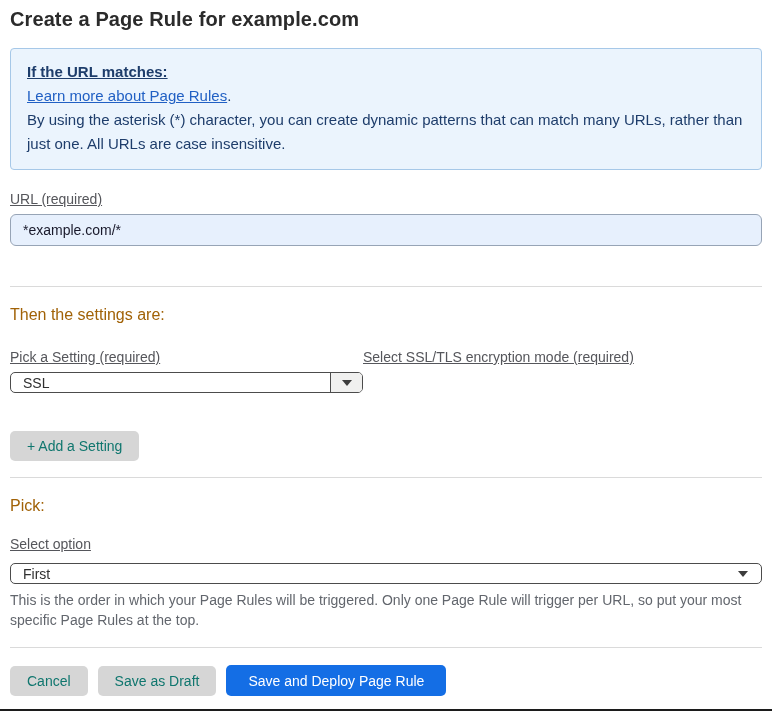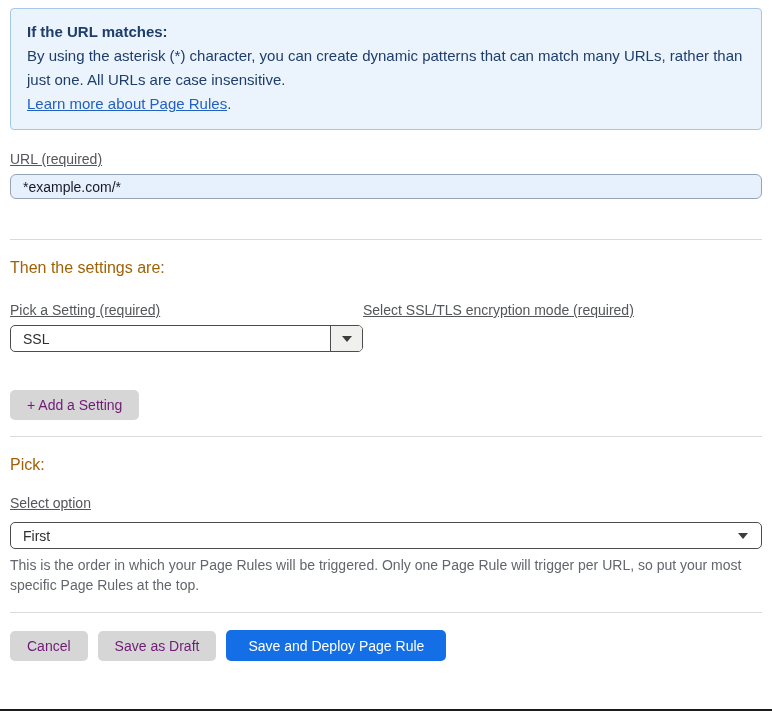--- a/index.html
+++ b/index.html
@@ -22,39 +22,39 @@
 
   .info-box {
     background: #ebf4fd;
     border: 1px solid #a6c8e8;
     border-radius: 4px;
     padding: 11px 16px 13px 16px;
     color: #1e3d6b;
     font-size: 15px;
     line-height: 24px;
   }
-  .info-box .info-heading { font-weight: bold; }
+  .info-box .info-heading { font-weight: bold; text-decoration: underline; }
   .info-box a.info-link {
     color: #2160c4;
     text-decoration: underline;
     cursor: pointer;
   }
   .info-box .link-suffix { text-decoration: none; }
 
   .field-label {
     font-size: 14px;
     color: #55565b;
     margin-top: 21px;
     margin-bottom: 7px;
     text-decoration: underline;
   }
 
   .url-input {
     width: 100%;
-    height: 25px;
+    height: 32px;
     background: #e7f0fd;
     border: 1px solid #97a4b6;
     border-radius: 6px;
     padding: 0 12px;
     font-family: "Liberation Sans", sans-serif;
     font-size: 14px;
     color: #19192b;
     outline: none;
     display: block;
   }
@@ -79,21 +79,21 @@
     display: flex;
     align-items: flex-start;
   }
   .settings-col-1 { width: 353px; }
   .settings-col-2 { width: 287px; }
   .settings-grid .field-label { margin-top: 25px; }
 
   .select {
     border: 1px solid #4c4c4c;
     border-radius: 5px;
-    height: 27px;
+    height: 21px;
     background: #ffffff;
     display: flex;
     align-items: stretch;
     cursor: pointer;
     position: relative;
     overflow: hidden;
   }
   .select .select-value {
     flex: 1;
     display: flex;
@@ -127,21 +127,21 @@
     align-items: center;
     justify-content: center;
     height: 30px;
     padding: 0 17px;
     border: none;
     border-radius: 5px;
     font-family: "Liberation Sans", sans-serif;
     font-size: 14px;
     cursor: pointer;
   }
-  .btn-gray { background: #d6d6d6; color: #701a75; }
+  .btn-gray { background: #d6d6d6; color: #0f766e; }
   .btn-blue { background: #146ee5; color: #ffffff; height: 31px; padding: 0 22px; }
 
   .add-setting-wrap { margin-top: 38px; }
 
   .full-select-wrap { margin-top: 11px; }
 
   .helper-text {
     font-size: 14px;
     line-height: 20px;
     color: #62666d;
@@ -161,25 +161,26 @@
     width: 772px;
     height: 2px;
     background: #1c1c1c;
   }
 </style>
 </head>
 <body>
 
 <div class="container">
 
+  <h1 class="page-title">Create a Page Rule for example.com</h1>
 
   <div class="info-box">
     <div class="info-heading">If the URL matches:</div>
+    <div><a class="info-link">Learn more about Page Rules</a><span class="link-suffix">.</span></div>
     <div><span>By using the asterisk (*) character, you can create dynamic patterns that can match many URLs, rather than just one. All URLs are case insensitive.</span></div>
-    <div><a class="info-link">Learn more about Page Rules</a><span class="link-suffix">.</span></div>
   </div>
 
   <div class="field-label">URL (required)</div>
   <input class="url-input" type="text" value="*example.com/*" style="">
 
   <hr class="divider divider-1">
 
   <h2 class="section-heading">Then the settings are:</h2>
 
   <div class="settings-grid">

